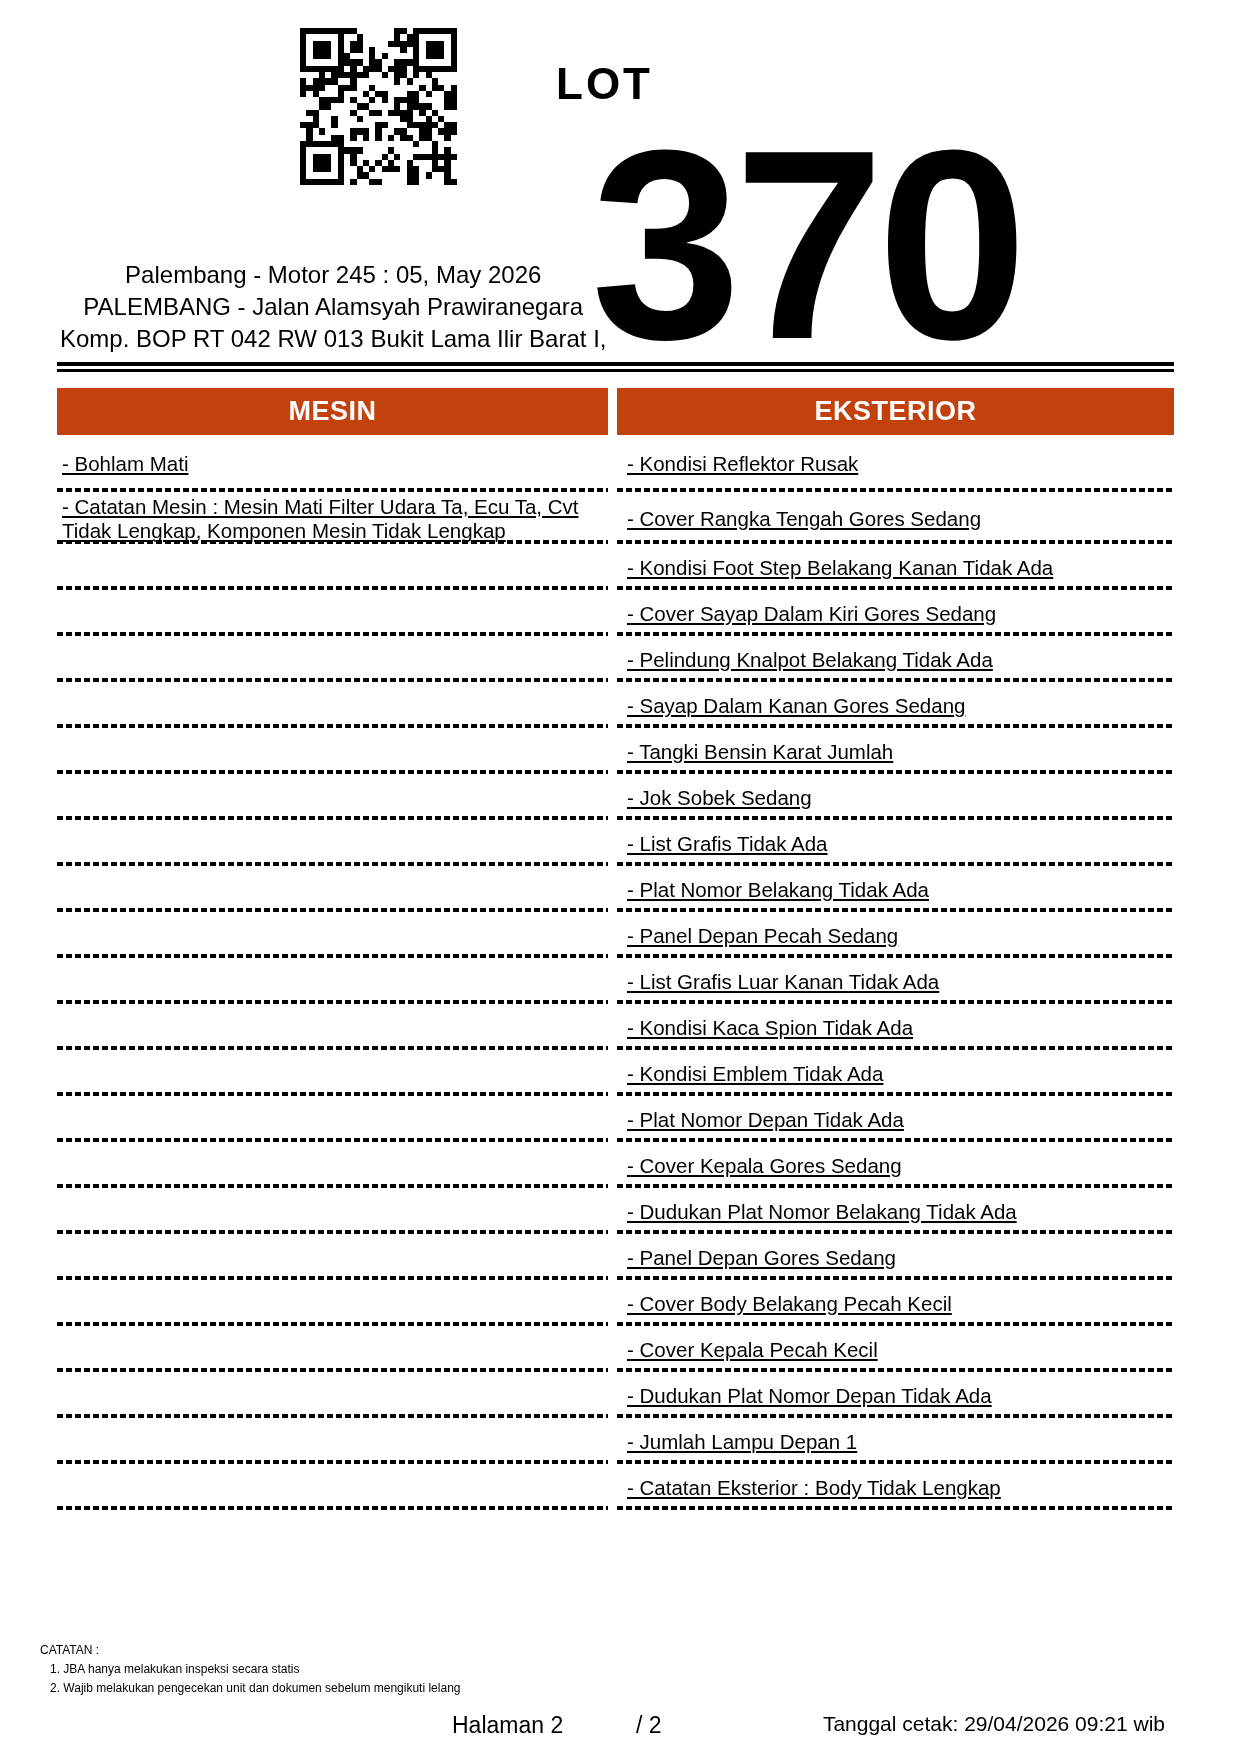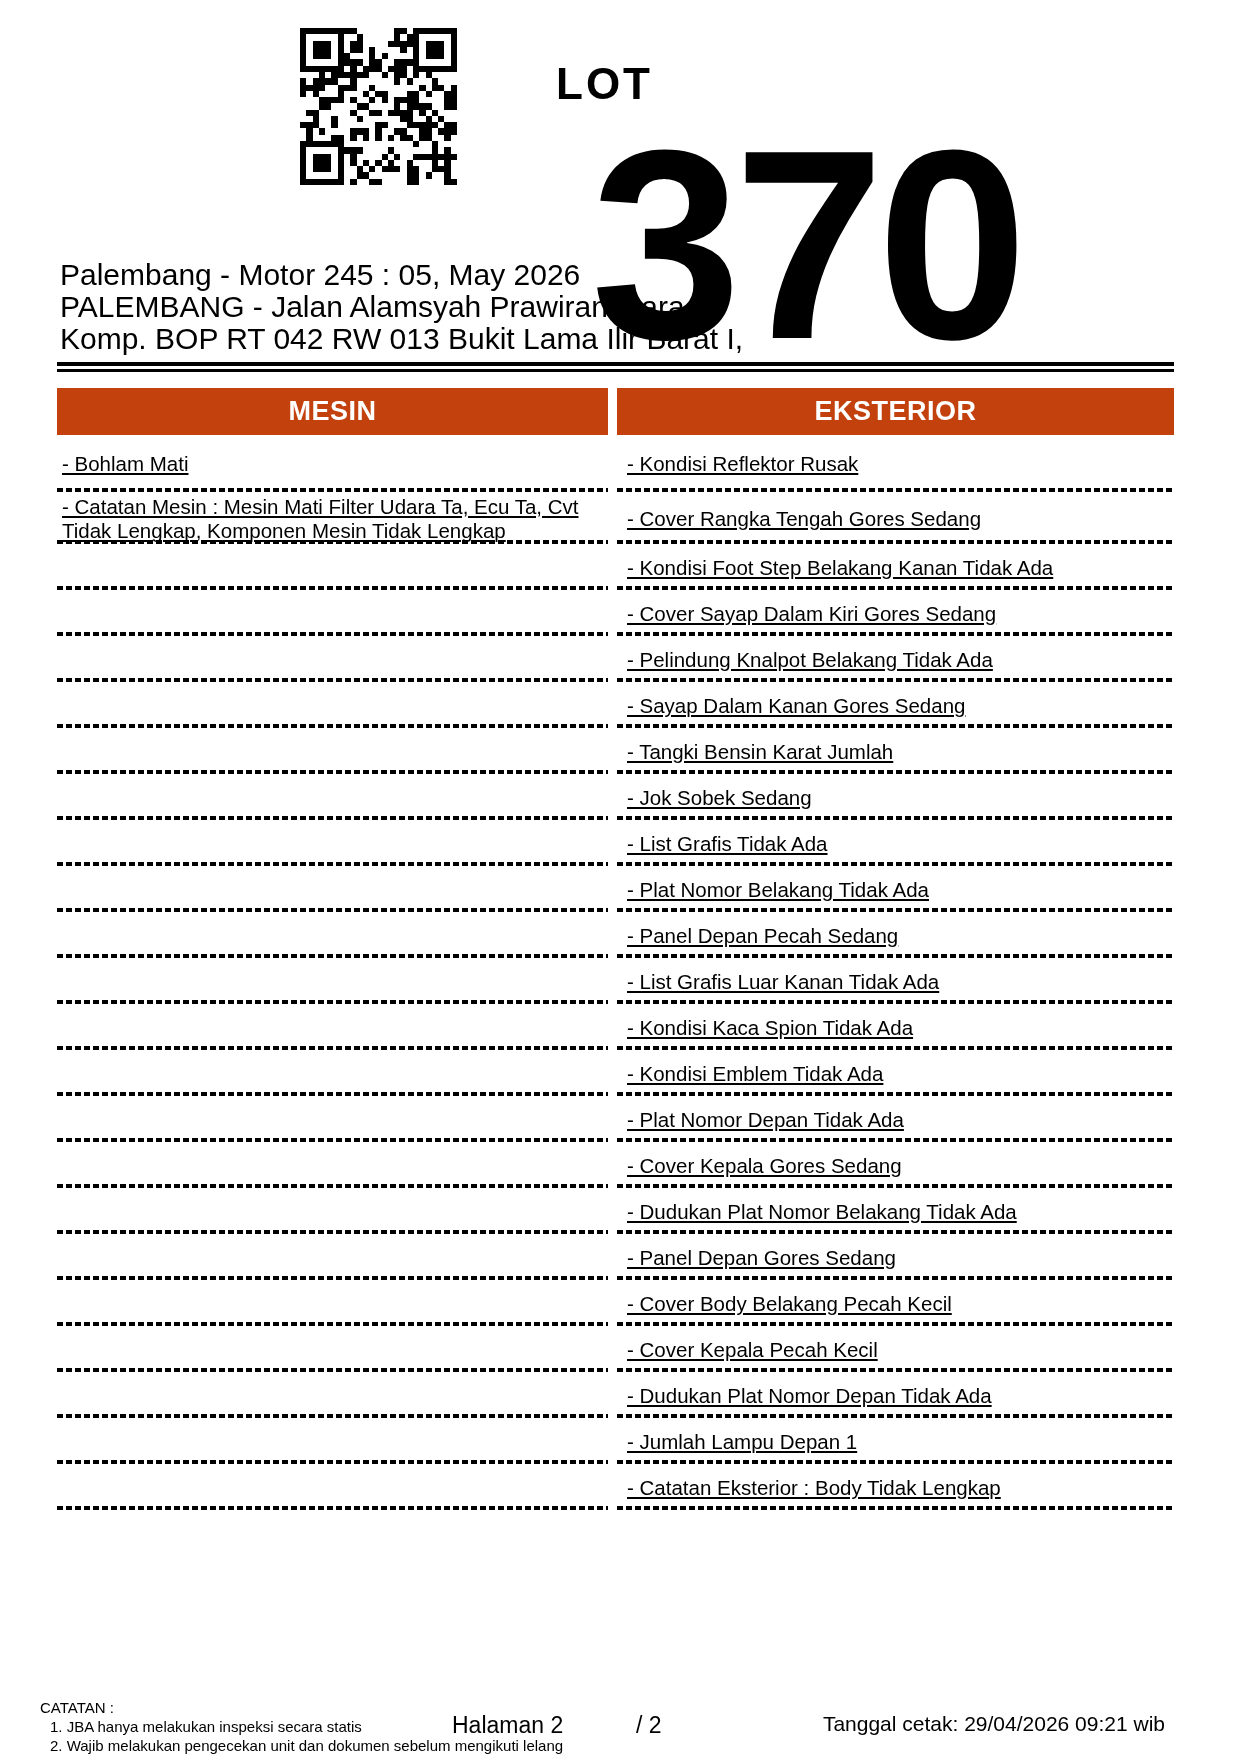--- a/index.html
+++ b/index.html
@@ -22,21 +22,21 @@
     font-size:44px; font-weight:bold; letter-spacing:3px;
     line-height:1.1;
   }
   .lot-number {
     position:absolute; left:543px; top:110px;
     font-size:270px; font-weight:bold; letter-spacing:-7px;
     line-height:1; white-space:nowrap;margin-left:48px;
   }
   .address {
     position:absolute; left:60px; top:259px;
-    font-size:30px; line-height:32px; white-space:nowrap;
+    font-size:24px; line-height:32px; white-space:nowrap;text-align:center;
   }
   .double-rule {
     position:absolute; left:57px; top:362px;
     width:1117px; height:3px;
     border-top:4px solid #000; border-bottom:3px solid #000;
   }
   
   .columns {
     position:absolute; left:57px; top:388px;
     width:1117px; display:flex;
@@ -60,22 +60,22 @@
     content:""; position:absolute; left:0; right:0; bottom:1px; height:4px;
     background-image:repeating-linear-gradient(90deg,#000 0 6px,transparent 6px 9px);
   }
   .row-text {
     font-size:20.5px; line-height:24px;
     padding:0 8px 0 5px;
   }
   .col-right .row-text { padding-left:10px; }
   
   .footer-notes {
-    position:absolute; left:40px; top:1698px;
-    font-size:15px; line-height:19px;
+    position:absolute; left:40px; top:1641px;
+    font-size:12px; line-height:19px;
   }
   .footer-notes .note-line { padding-left:10px; }
   .page-label   { position:absolute; left:452px; top:1712px; font-size:23px; }
   .page-total   { position:absolute; left:636px; top:1712px; font-size:23px; }
   .print-date   { position:absolute; right:75px; top:1712px; font-size:21px; }
 </style>
 </head>
 <body>
 
 <div class="page">

